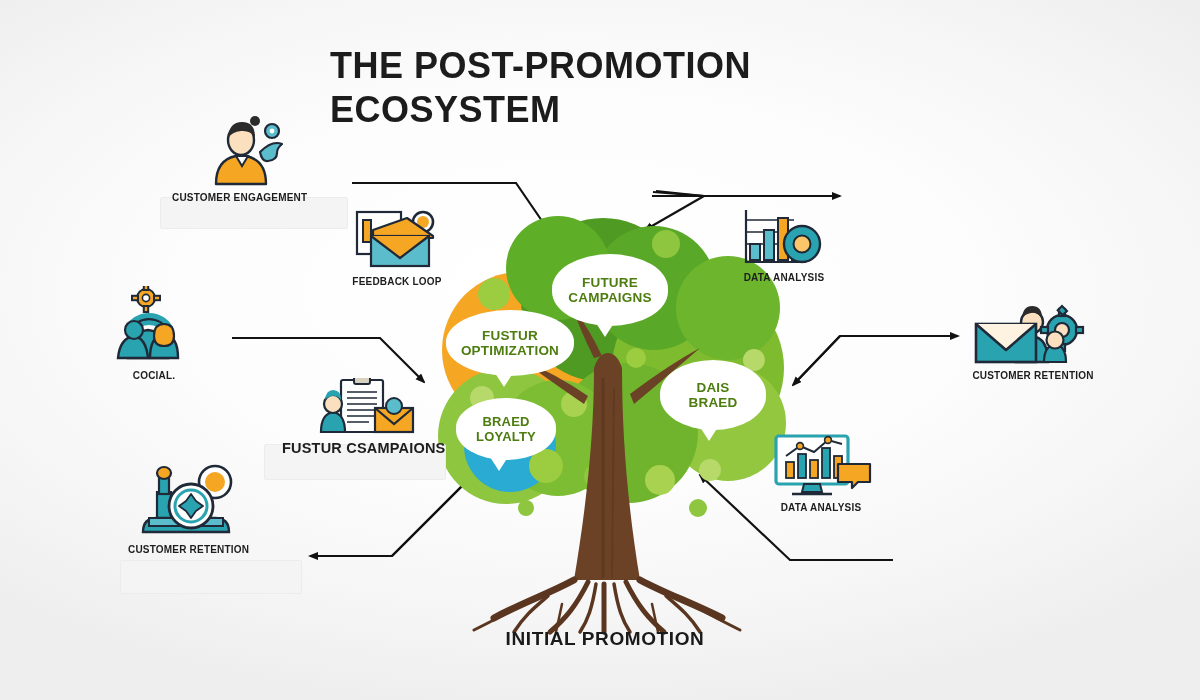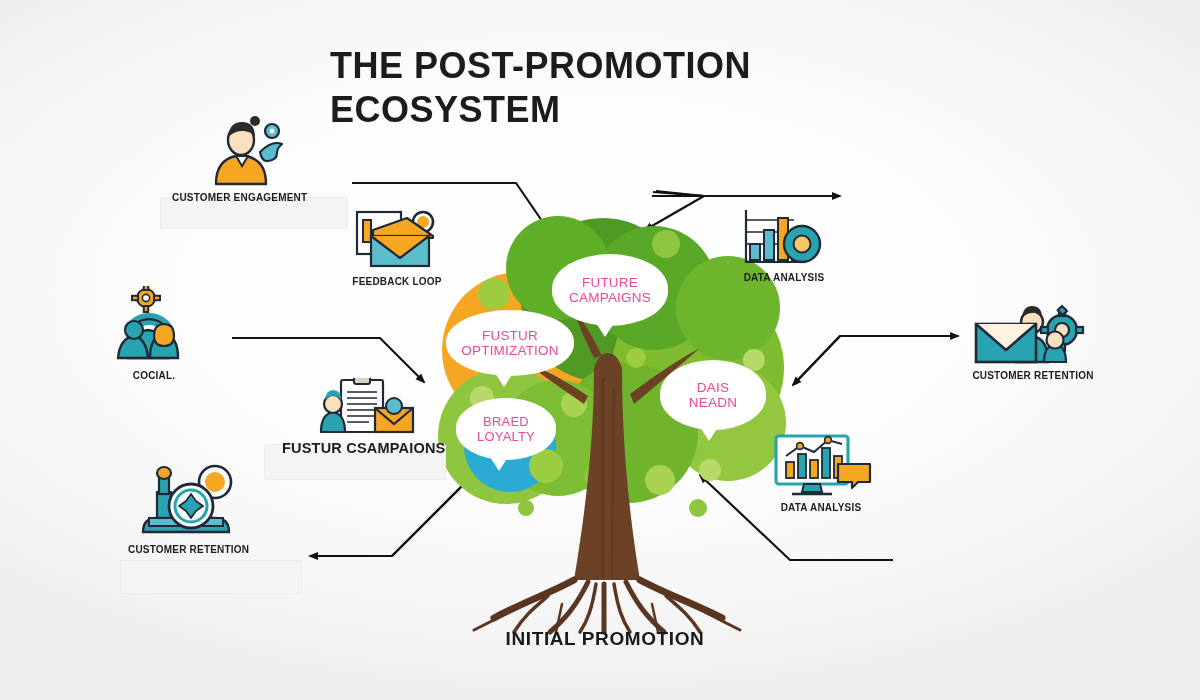--- a/index.html
+++ b/index.html
@@ -85,22 +85,22 @@
   
   .bubble {
     position: absolute;
     background: #ffffff;
     border-radius: 50% / 48%;
     display: flex;
     align-items: center;
     justify-content: center;
     text-align: center;
     font-size: 13.5px;
-    font-weight: normal;
-    color: #ec4899;
+    font-weight: bold;
+    color: #4d7c0f;
     line-height: 15px;
     letter-spacing: 0.2px;
     white-space: pre-line;
     z-index: 6;
   }
   .bubble::after {
     content: "";
     position: absolute;
     bottom: -11px;
     left: 38%;
@@ -231,21 +231,21 @@
       <path d="M254,396 L260,424" stroke-width="2.5"></path>
     </g>
 
     <foreignObject x="0" y="0" width="420" height="430">
       <div xmlns="http://www.w3.org/1999/xhtml" style="position:relative;width:420px;height:430px;font-family:'Liberation Sans',sans-serif;">
         <div class="bubble" id="bubble-future">FUTURE
 CAMPAIGNS</div>
         <div class="bubble" id="bubble-content">FUSTUR
 OPTIMIZATION</div>
         <div class="bubble" id="bubble-data">DAIS
-NEADN</div>
+BRAED</div>
         <div class="bubble" id="bubble-brand">BRAED
 LOYALTY</div>
       </div>
     </foreignObject>
   </svg>
 
   <div style="position:absolute;left:440px;top:628px;width:330px;text-align:center;font-size:19px;font-weight:600;letter-spacing:0.6px;color:#1a1a1a;">INITIAL PROMOTION</div>
 
   <div class="ghost-panel" style="left:160px;top:197px;width:186px;height:30px;"></div>
   <div class="ghost-panel" style="left:264px;top:444px;width:180px;height:34px;"></div>

